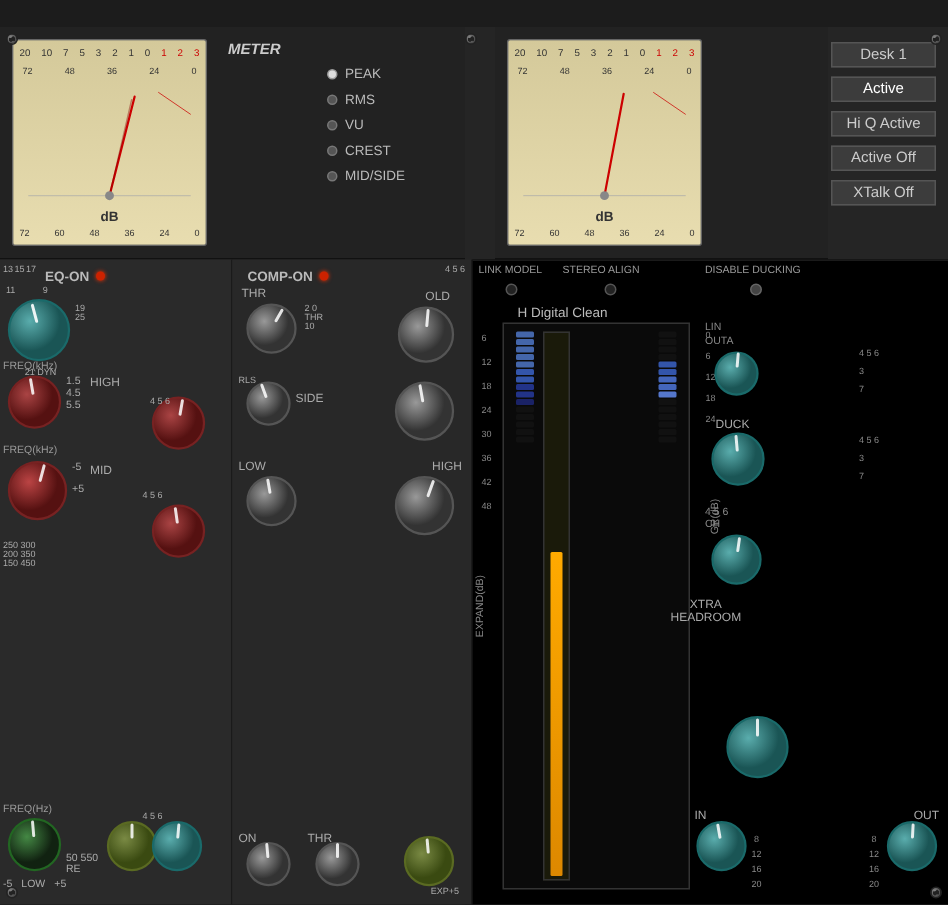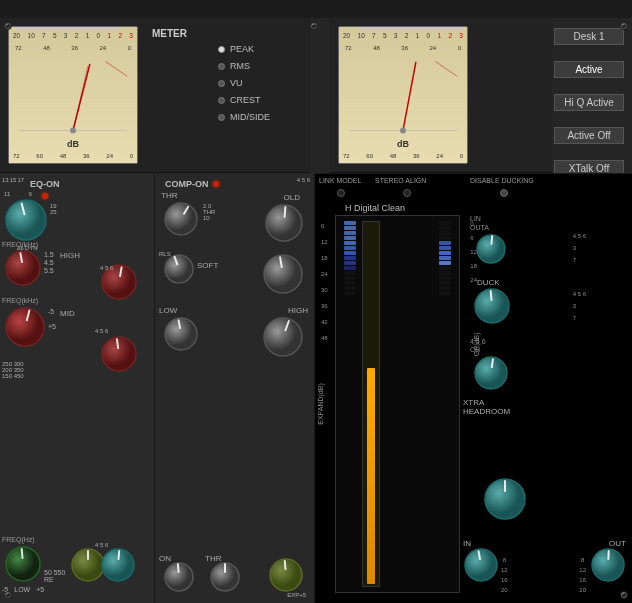--- a/index.html
+++ b/index.html
@@ -123,21 +123,21 @@
     }
     .mdot.on { background: #ddd; border-color: #999; }
 
     
     .rpanel-btns {
       position: absolute;
       top: 28px;
       right: 8px;
       display: flex;
       flex-direction: column;
-      gap: 16px;
+      gap: 6px;
     }
 
     .rpanel-btn {
       background: #3c3c3c;
       border: 1px solid #555;
       color: #ccc;
       font-size: 10px;
       padding: 2px 6px;
       cursor: pointer;
       text-align: center;
@@ -240,21 +240,21 @@
           <span>60</span>
           <span>48</span>
           <span>36</span>
           <span>24</span>
           <span>0</span>
         </div>
       </div>
     </div>
 
     <div style="position:absolute;top:10px;left:152px;">
-      <div style="font-size:10px;font-weight:bold;color:#ccc;margin-bottom:6px;">METER</div>
+      <div style="font-size:10px;font-weight:bold;color:#ccc;margin-bottom:6px;font-style:italic;">METER</div>
     </div>
 
     <div class="meter-opts">
       <div class="mopt">
         <div class="mdot on"></div>
         <span>PEAK</span>
       </div>
       <div class="mopt">
         <div class="mdot"></div>
         <span>RMS</span>
@@ -320,21 +320,21 @@
   <div class="rpanel-btns">
     <div class="rpanel-btn">Desk 1</div>
     <div class="rpanel-btn" style="color:#fff;">Active</div>
     <div class="rpanel-btn">Hi Q Active</div>
     <div class="rpanel-btn">Active Off</div>
     <div class="rpanel-btn">XTalk Off</div>
   </div>
 
   <div style="position:absolute;top:173px;left:0;width:155px;bottom:0;background:#2a2a2a;border-right:1px solid #1a1a1a;">
 
-    <div style="position:absolute;top:6px;left:30px;display:flex;align-items:center;gap:4px;flex-direction:column;">
+    <div style="position:absolute;top:6px;left:30px;display:flex;align-items:center;gap:4px;">
       <span style="font-size:9px;color:#bbb;font-weight:bold;">EQ-ON</span>
       <div class="led"></div>
     </div>
 
     <div style="position:absolute;top:4px;left:2px;font-size:6px;color:#aaa;display:flex;gap:1px;">
       <span>13</span>
       <span> 15</span>
       <span> 17</span>
     </div>
 
@@ -538,21 +538,21 @@
       <div>10</div>
     </div>
 
     <div style="position:absolute;top:80px;left:8px;">
       <svg width="32" height="32" viewBox="0 0 32 32">
         <circle cx="16" cy="16" r="14" fill="url(#gray-grad)" stroke="#555" stroke-width="1.5"></circle>
         <line x1="16" y1="3" x2="16" y2="11" stroke="rgba(255,255,255,0.85)" stroke-width="2" stroke-linecap="round" transform="rotate(-20,16,16)"></line>
       </svg>
     </div>
     <div style="position:absolute;top:78px;left:4px;font-size:6px;color:#aaa;">RLS</div>
-    <div style="position:absolute;top:88px;left:42px;font-size:8px;color:#aaa;">SOFT</div>
+    <div style="position:absolute;top:88px;left:42px;font-size:8px;color:#aaa;">SIDE</div>
 
     <div style="position:absolute;top:80px;right:10px;">
       <svg width="42" height="42" viewBox="0 0 42 42">
         <circle cx="21" cy="21" r="19" fill="url(#gray-grad)" stroke="#555" stroke-width="1.5"></circle>
         <line x1="21" y1="4" x2="21" y2="14" stroke="rgba(255,255,255,0.85)" stroke-width="2" stroke-linecap="round" transform="rotate(-10,21,21)"></line>
       </svg>
     </div>
 
     <div style="position:absolute;top:133px;left:4px;font-size:8px;color:#aaa;">LOW</div>
 
@@ -707,21 +707,21 @@
       <div>4  5  6</div>
       <div style="margin-top:1px;">CH</div>
     </div>
     <div style="position:absolute;top:182px;left:158px;">
       <svg width="36" height="36" viewBox="0 0 36 36">
         <circle cx="18" cy="18" r="16" fill="url(#teal-grad3)" stroke="#1a6a6a" stroke-width="1.5"></circle>
         <line x1="18" y1="4" x2="18" y2="12" stroke="rgba(255,255,255,0.85)" stroke-width="2" stroke-linecap="round" transform="rotate(8,18,18)"></line>
       </svg>
     </div>
 
-    <div style="position:absolute;top:225px;left:148px;font-size:8px;color:#aaa;text-align:left;">
+    <div style="position:absolute;top:225px;left:132px;font-size:8px;color:#aaa;text-align:center;">
       <div>XTRA</div>
       <div>HEADROOM</div>
     </div>
 
     <div style="position:absolute;bottom:55px;left:148px;font-size:8px;color:#aaa;">IN</div>
     <div style="position:absolute;bottom:18px;left:148px;">
       <svg width="36" height="36" viewBox="0 0 36 36">
         <circle cx="18" cy="18" r="16" fill="url(#teal-grad3)" stroke="#1a6a6a" stroke-width="1.5"></circle>
         <line x1="18" y1="4" x2="18" y2="12" stroke="rgba(255,255,255,0.85)" stroke-width="2" stroke-linecap="round" transform="rotate(-10,18,18)"></line>
       </svg>

